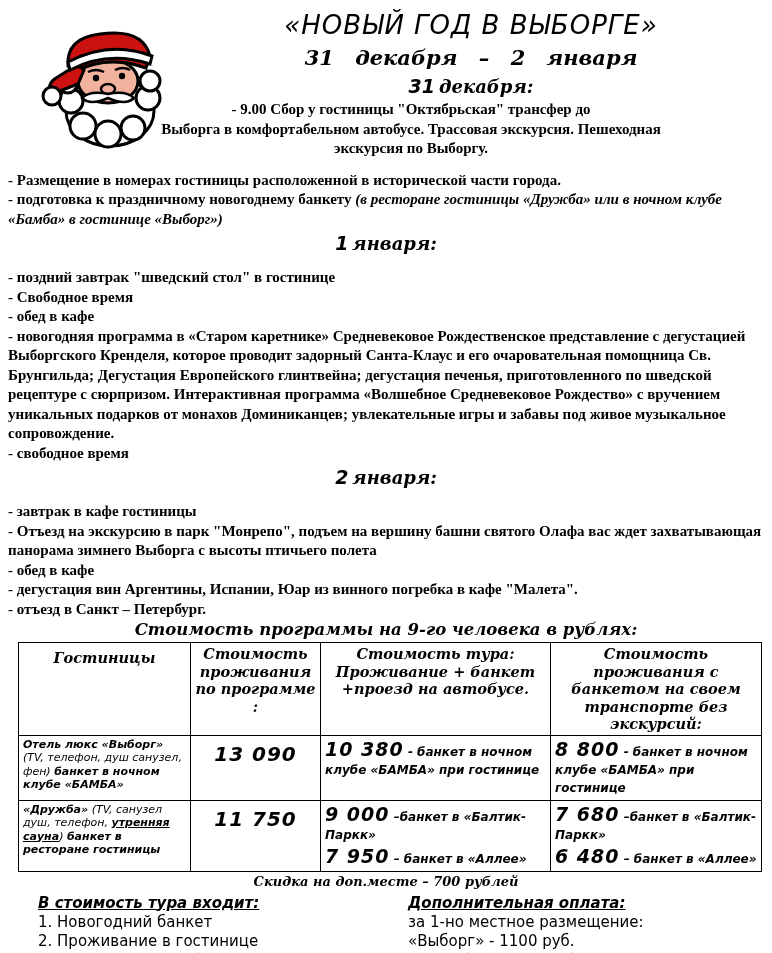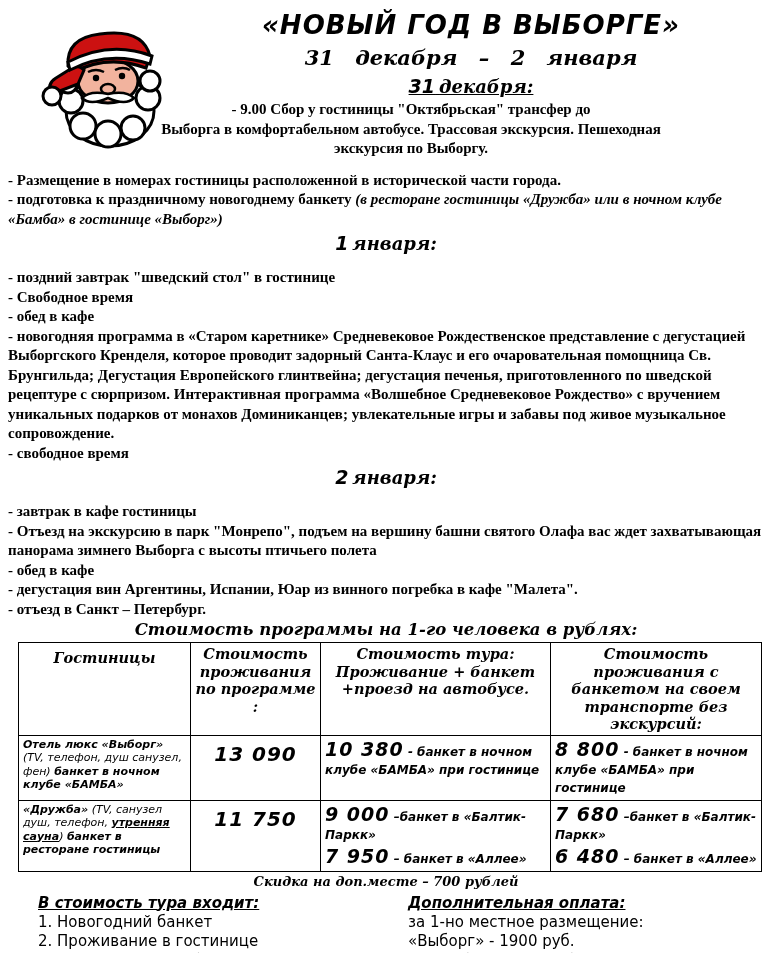--- a/index.html
+++ b/index.html
@@ -8,31 +8,31 @@
     font-family:"Liberation Serif",serif;
   }
   .page{position:relative;width:772px;height:953px;}
 
   
   .santa{position:absolute;left:38px;top:16px;width:132px;height:124px;}
 
   
   .header-block{margin:10px 0 0 170px;text-align:center;}
   .doc-title{
-    font-family:"DejaVu Sans",sans-serif;font-style:italic;font-weight:bold;
+    font-family:"DejaVu Sans",sans-serif;font-style:italic;font-weight:normal;
     font-size:26px;letter-spacing:1px;line-height:30px;
   }
   .date-range{
     font-family:"DejaVu Serif",serif;font-style:italic;font-weight:bold;
     font-size:21px;word-spacing:14px;line-height:27px;margin-top:4px;
   }
   .day-heading{text-align:center;line-height:22px;margin:3px 0 1px 0;}
   .day-heading .num{font-family:"DejaVu Sans",sans-serif;font-style:italic;font-weight:bold;font-size:19px;}
   .day-heading .word{font-family:"DejaVu Serif",serif;font-style:italic;font-weight:bold;font-size:18px;}
-  .header-block .day-heading{margin-top:4px;text-decoration:underline;}
+  .header-block .day-heading{margin-top:4px;}
 
   .body-text{font-weight:bold;font-size:15px;line-height:19.5px;}
   .centered-lines{text-align:center;margin:0 10px 0 60px;}
   .bullets{margin:12px 6px 0 8px;}
   .bullets .ital{font-style:italic;}
 
   
   .pricing-title{
     text-align:center;font-family:"DejaVu Serif",serif;font-style:italic;font-weight:bold;
     font-size:16.5px;line-height:20px;margin-top:1px;
@@ -145,21 +145,21 @@
 
   <div class="day-heading"><span class="num">2</span> <span class="word">января:</span></div>
   <div class="body-text bullets">
     <div>- завтрак в кафе гостиницы</div>
     <div>- Отъезд на экскурсию в парк "Монрепо", подъем на вершину башни святого Олафа вас ждет захватывающая панорама зимнего Выборга с высоты птичьего полета</div>
     <div>- обед в кафе</div>
     <div>- дегустация вин Аргентины, Испании, Юар из винного погребка в кафе "Малета".</div>
     <div>- отъезд в Санкт – Петербург.</div>
   </div>
 
-  <div class="pricing-title">Стоимость программы на 1-го человека в рублях:</div>
+  <div class="pricing-title">Стоимость программы на 9-го человека в рублях:</div>
 
   <table class="price-table">
     <colgroup>
         <col style="width:172px">
         <col style="width:130px">
         <col style="width:230px">
         <col style="width:211px">
       </colgroup>
     <tbody>
         <tr>
@@ -215,18 +215,18 @@
     <div class="col-left">
       <div class="list-title">В стоимость тура входит:</div>
       <div class="list-item">1. Новогодний банкет</div>
       <div class="list-item">2. Проживание в гостинице</div>
       <div class="list-item">4. Экскурсионное обслуживание</div>
 
     </div>
     <div class="col-right">
       <div class="list-title">Дополнительная оплата:</div>
       <div class="list-item">за 1-но местное размещение:</div>
-      <div class="list-item">«Выборг» - 1900 руб.</div>
+      <div class="list-item">«Выборг» - 1100 руб.</div>
       <div class="list-item">«Дружба» - 2000 руб.</div>
     </div>
   </div>
 
 </div>
 
 </body></html>

